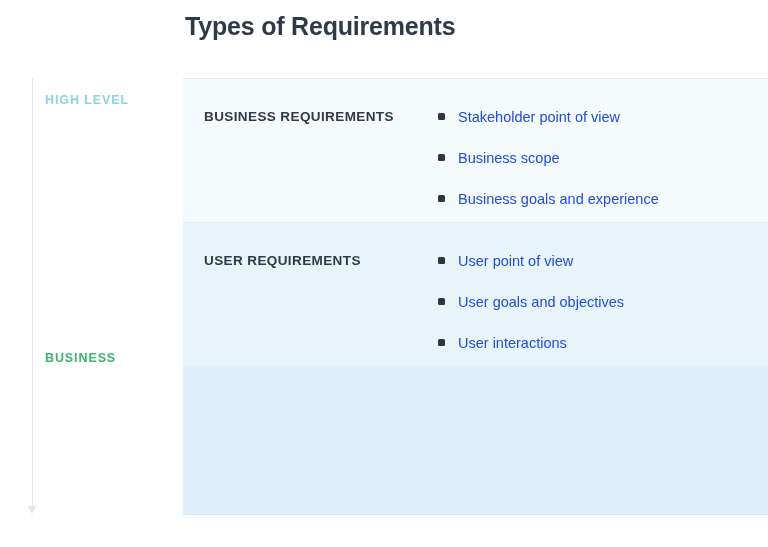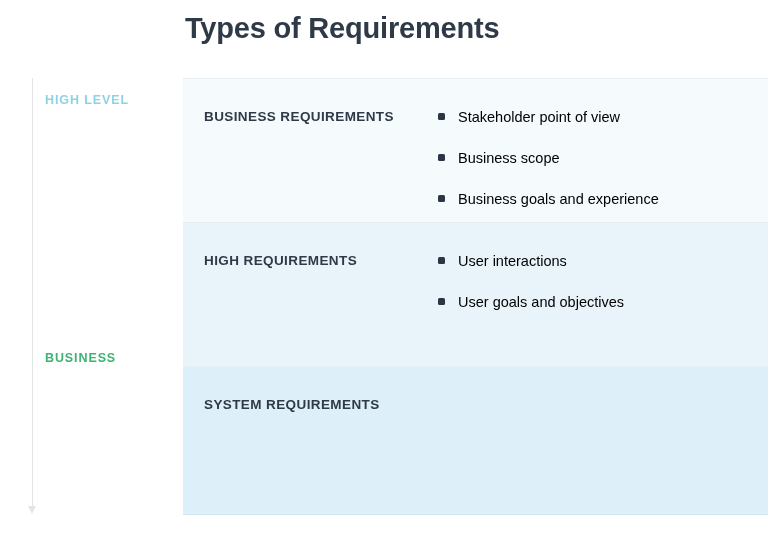--- a/index.html
+++ b/index.html
@@ -13,21 +13,21 @@
     font-family: "Liberation Sans", sans-serif;
     overflow: hidden;
     position: relative;
   }
 
   
   #page-title {
     position: absolute;
     left: 185px;
     top: 12px;
-    font-size: 29px;
+    font-size: 25px;
     font-weight: bold;
     color: #2e3a47;
     letter-spacing: -0.2px;
     white-space: nowrap;
   }
 
   
   #axis {
     position: absolute;
     left: 0px;
@@ -118,21 +118,21 @@
     width: 7px;
     height: 7px;
     background: #2b3545;
     border-radius: 1.5px;
     margin-top: 6px;
     margin-right: 13px;
   }
   .bullet-text {
     font-size: 14.5px;
     line-height: 21px;
-    color: #000000;
+    color: #1d4ed8;
     max-width: 260px;
   }
   .req-row.row-2 .bullet-item { margin-bottom: 24px; }
   .req-row.row-2 .bullet-text { max-width: 250px; }
 </style>
 </head>
 <body>
 
 <div id="page-title">Types of Requirements</div>
 
@@ -157,30 +157,33 @@
         <span class="bullet-text">Business scope</span>
       </div>
       <div class="bullet-item">
         <span class="bullet-marker"></span>
         <span class="bullet-text">Business goals and experience</span>
       </div>
     </div>
   </div>
 
   <div class="req-row row-1">
-    <div class="req-title">HIGH REQUIREMENTS</div>
+    <div class="req-title">USER REQUIREMENTS</div>
     <div class="req-bullets">
       <div class="bullet-item">
         <span class="bullet-marker"></span>
-        <span class="bullet-text">User interactions</span>
+        <span class="bullet-text">User point of view</span>
       </div>
       <div class="bullet-item">
         <span class="bullet-marker"></span>
         <span class="bullet-text">User goals and objectives</span>
       </div>
+      <div class="bullet-item">
+        <span class="bullet-marker"></span>
+        <span class="bullet-text">User interactions</span>
+      </div>
     </div>
   </div>
 
   <div class="req-row row-2">
-    <div class="req-title">SYSTEM REQUIREMENTS</div>
   </div>
 
 </div>
 
 </body></html>

